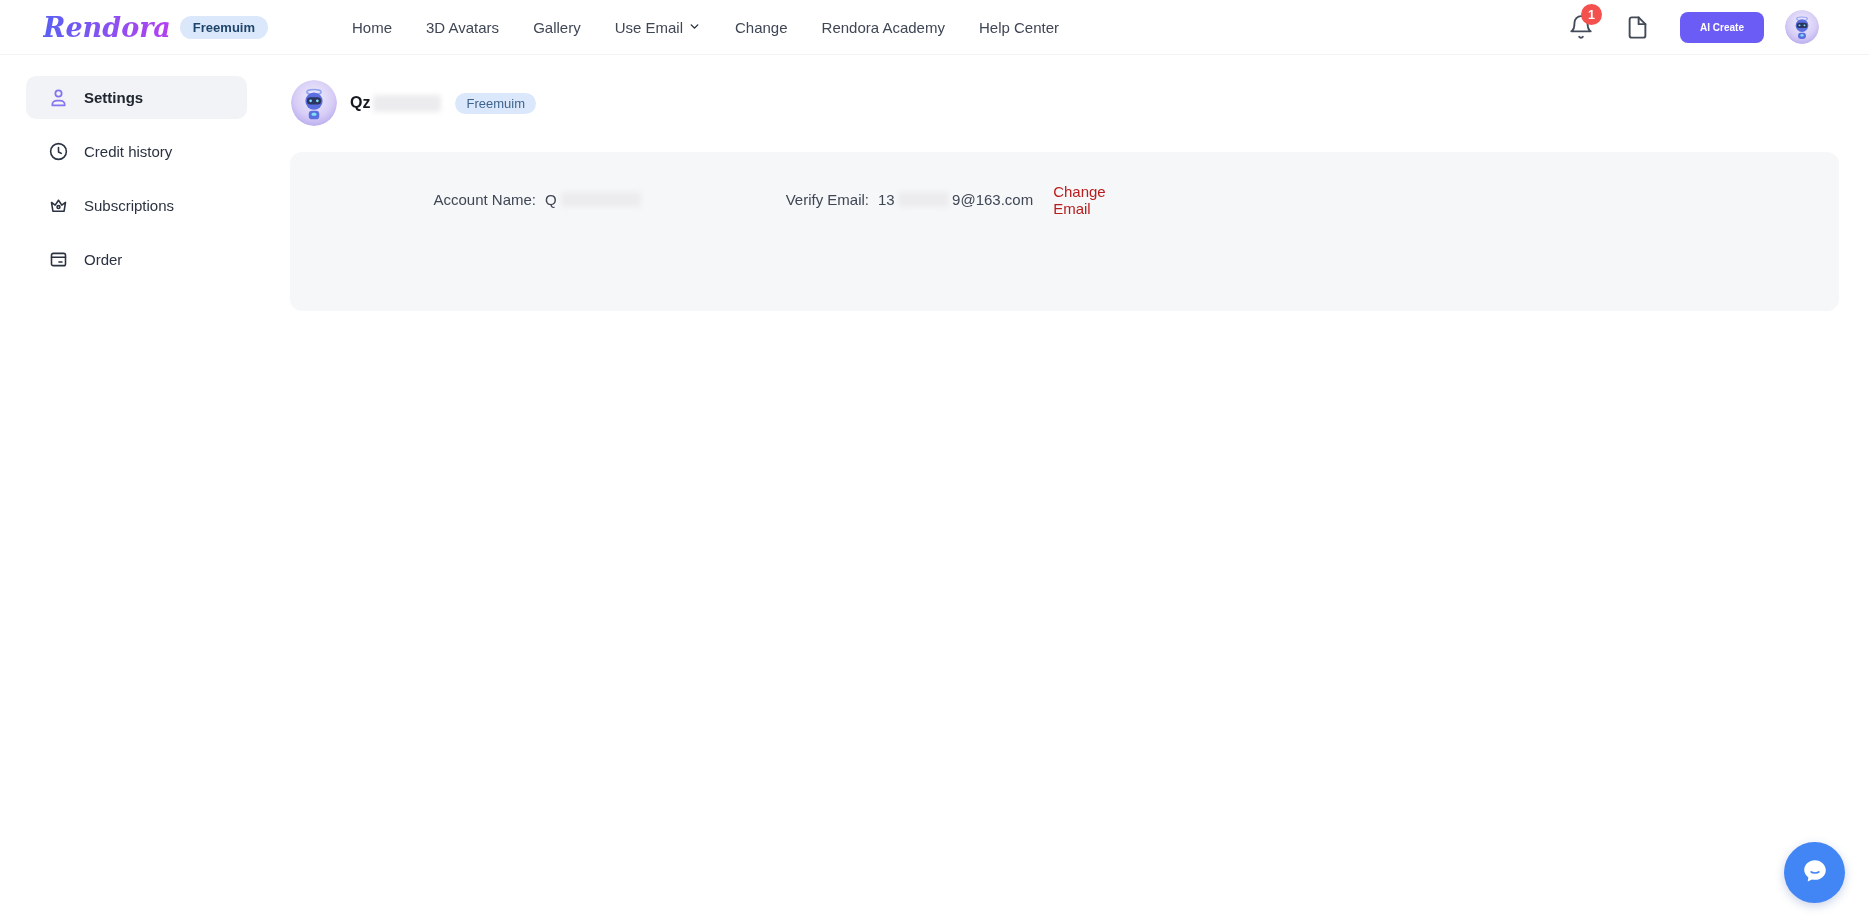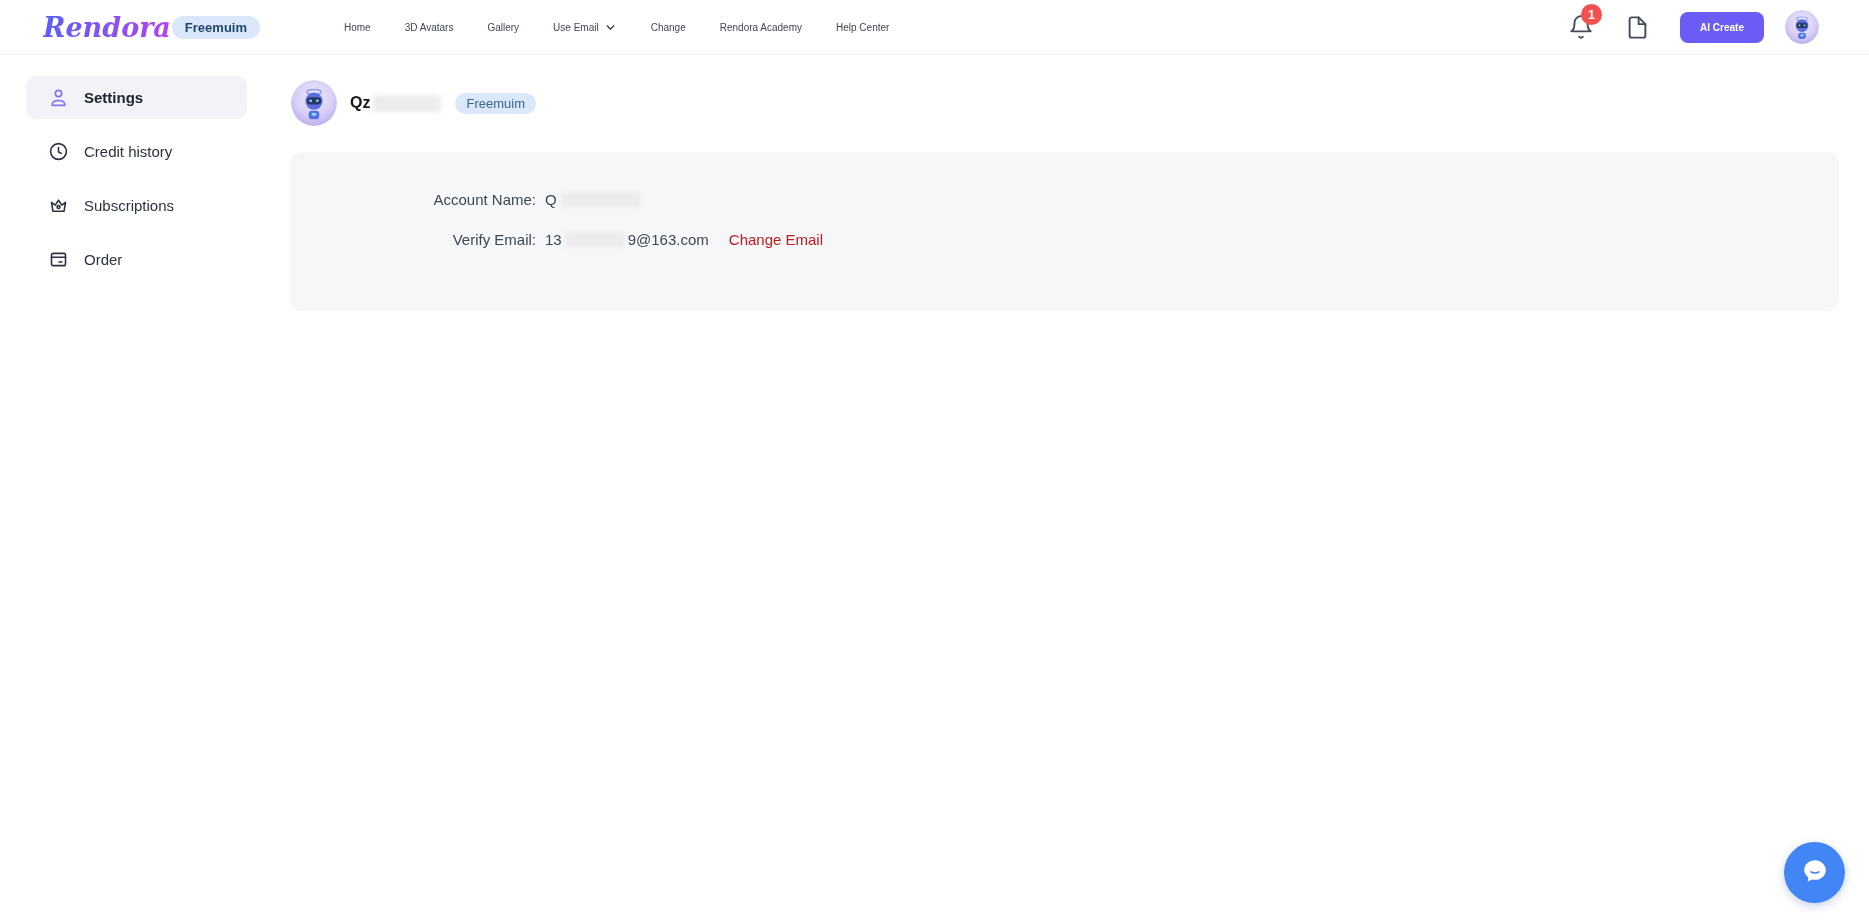--- a/index.html
+++ b/index.html
@@ -10,36 +10,36 @@
     font-family:"Liberation Sans", sans-serif;
     position:relative;
   }
 
   
   .header {
     height:55px; display:flex; align-items:center;
     background:#fff; border-bottom:1px solid #f1f2f4;
     position:relative; z-index:5;
   }
-  .logo-wrap { margin-left:43px; display:flex; align-items:center; gap:1px; }
+  .logo-wrap { margin-left:43px; display:flex; align-items:center; gap:9px; }
   .logo {
     font-family:"DejaVu Serif", serif;
     font-style:italic; font-weight:bold; font-size:27px; line-height:1;
     background:linear-gradient(90deg,#5a60f2 0%, #8d4ff2 55%, #b53ff0 100%);
     -webkit-background-clip:text; background-clip:text;
     color:transparent; -webkit-text-fill-color:transparent;
     cursor:pointer;
   }
   .plan-badge {
     background:#dbe8fb; color:#1e456b;
     font-size:13px; font-weight:bold;
     padding:4px 13px; border-radius:13px; line-height:15px;
   }
   .nav { display:flex; align-items:center; gap:34px; margin-left:84px; }
-  .nav-item { font-size:10px; color:#3f4654; cursor:pointer; display:flex; align-items:center; gap:5px; white-space:nowrap; }
+  .nav-item { font-size:15px; color:#3f4654; cursor:pointer; display:flex; align-items:center; gap:5px; white-space:nowrap; }
   .nav-item svg { margin-top:2px; }
 
   .header-right { margin-left:auto; display:flex; align-items:center; margin-right:50px; }
   .bell-wrap { position:relative; margin-right:30px; cursor:pointer; height:26px; }
   .notif-badge {
     position:absolute; top:-10px; left:13px;
     min-width:21px; height:21px; padding:0 6px;
     background:#f4504e; color:#fff; font-size:12.5px; font-weight:bold;
     border-radius:11px; display:flex; align-items:center; justify-content:center;
   }
@@ -75,21 +75,21 @@
   .blur-name { width:68px; height:17px; margin-left:3px; }
   .profile-badge {
     margin-left:14px; background:#dbe8fc; color:#3e648c;
     font-size:13px; padding:3px 11px; border-radius:11px; line-height:15px;
   }
 
   .account-card {
     margin:26px 30px 0 32px; height:159px;
     background:#f6f7f9; border-radius:12px;
     padding-top:36px;
-    display:grid; grid-template-columns:1fr; row-gap:17px; align-content:start;
+    display:grid; grid-template-columns:1fr 1fr 1fr 1fr; row-gap:17px; align-content:start;
   }
   .field { display:flex; align-items:center; height:23px; font-size:15px; color:#3f4654; }
   .field .label { text-align:right; white-space:nowrap; }
   .lbl-left  { width:246px; }
   .lbl-right { width:199px; }
   .value { margin-left:9px; display:flex; align-items:center; color:#3f4654; }
   .blur-80 { width:80px; height:15px; margin-left:4px; }
   .blur-78 { width:78px; height:15px; margin:0 4px; }
   .blur-60 { width:60px; height:15px; margin:0 3px; }
   .link { color:#b91c1c; cursor:pointer; }

